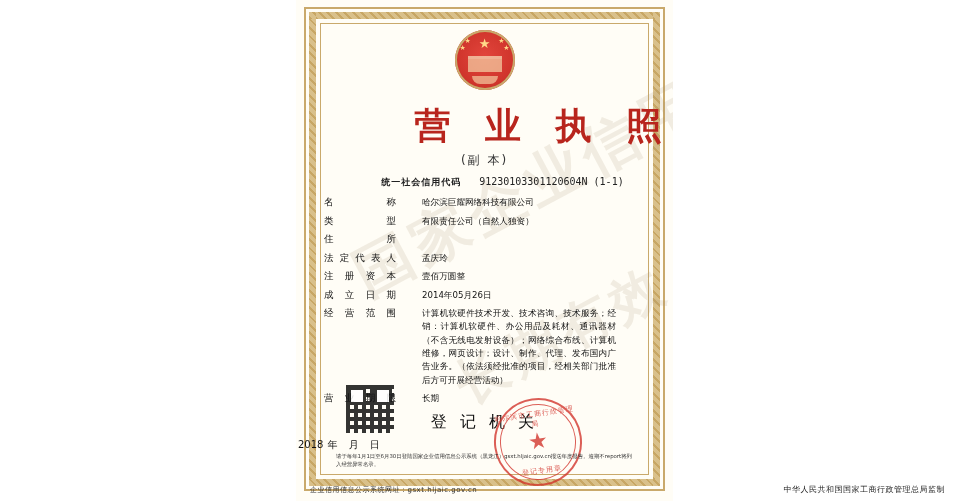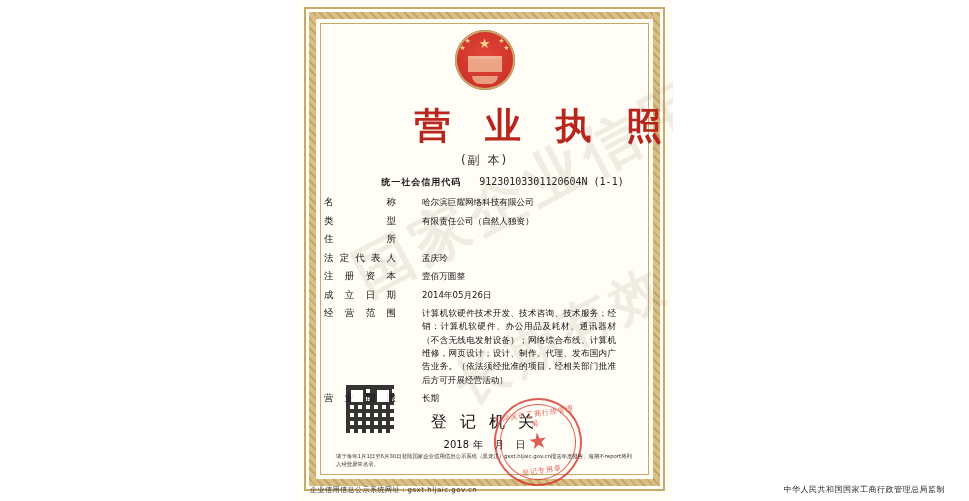--- a/index.html
+++ b/index.html
@@ -127,21 +127,21 @@
     content:"";position:absolute;right:2px;top:2px;width:12px;height:12px;
     border:3px solid #111;background:#fff;
   }
 
   .reg-auth{
     position:absolute;left:0;right:0;top:412px;text-align:center;
     font-size:16px;letter-spacing:4px;color:#111;
   }
 
   .date-line{
-    position:absolute;left:0;right:0;top:438px;text-align:center;
+    position:absolute;left:0;right:0;top:438px;
     font-size:10px;color:#111;
   }
   .date-line span{margin:0 2px;}
   .date-line .num{font-family:"DejaVu Sans","Liberation Sans",sans-serif;}
 
   .seal{
     position:absolute;left:198px;top:398px;width:84px;height:84px;
     border:2.5px solid #d2322a;border-radius:50%;
     opacity:.78;
     transform:rotate(-8deg);

